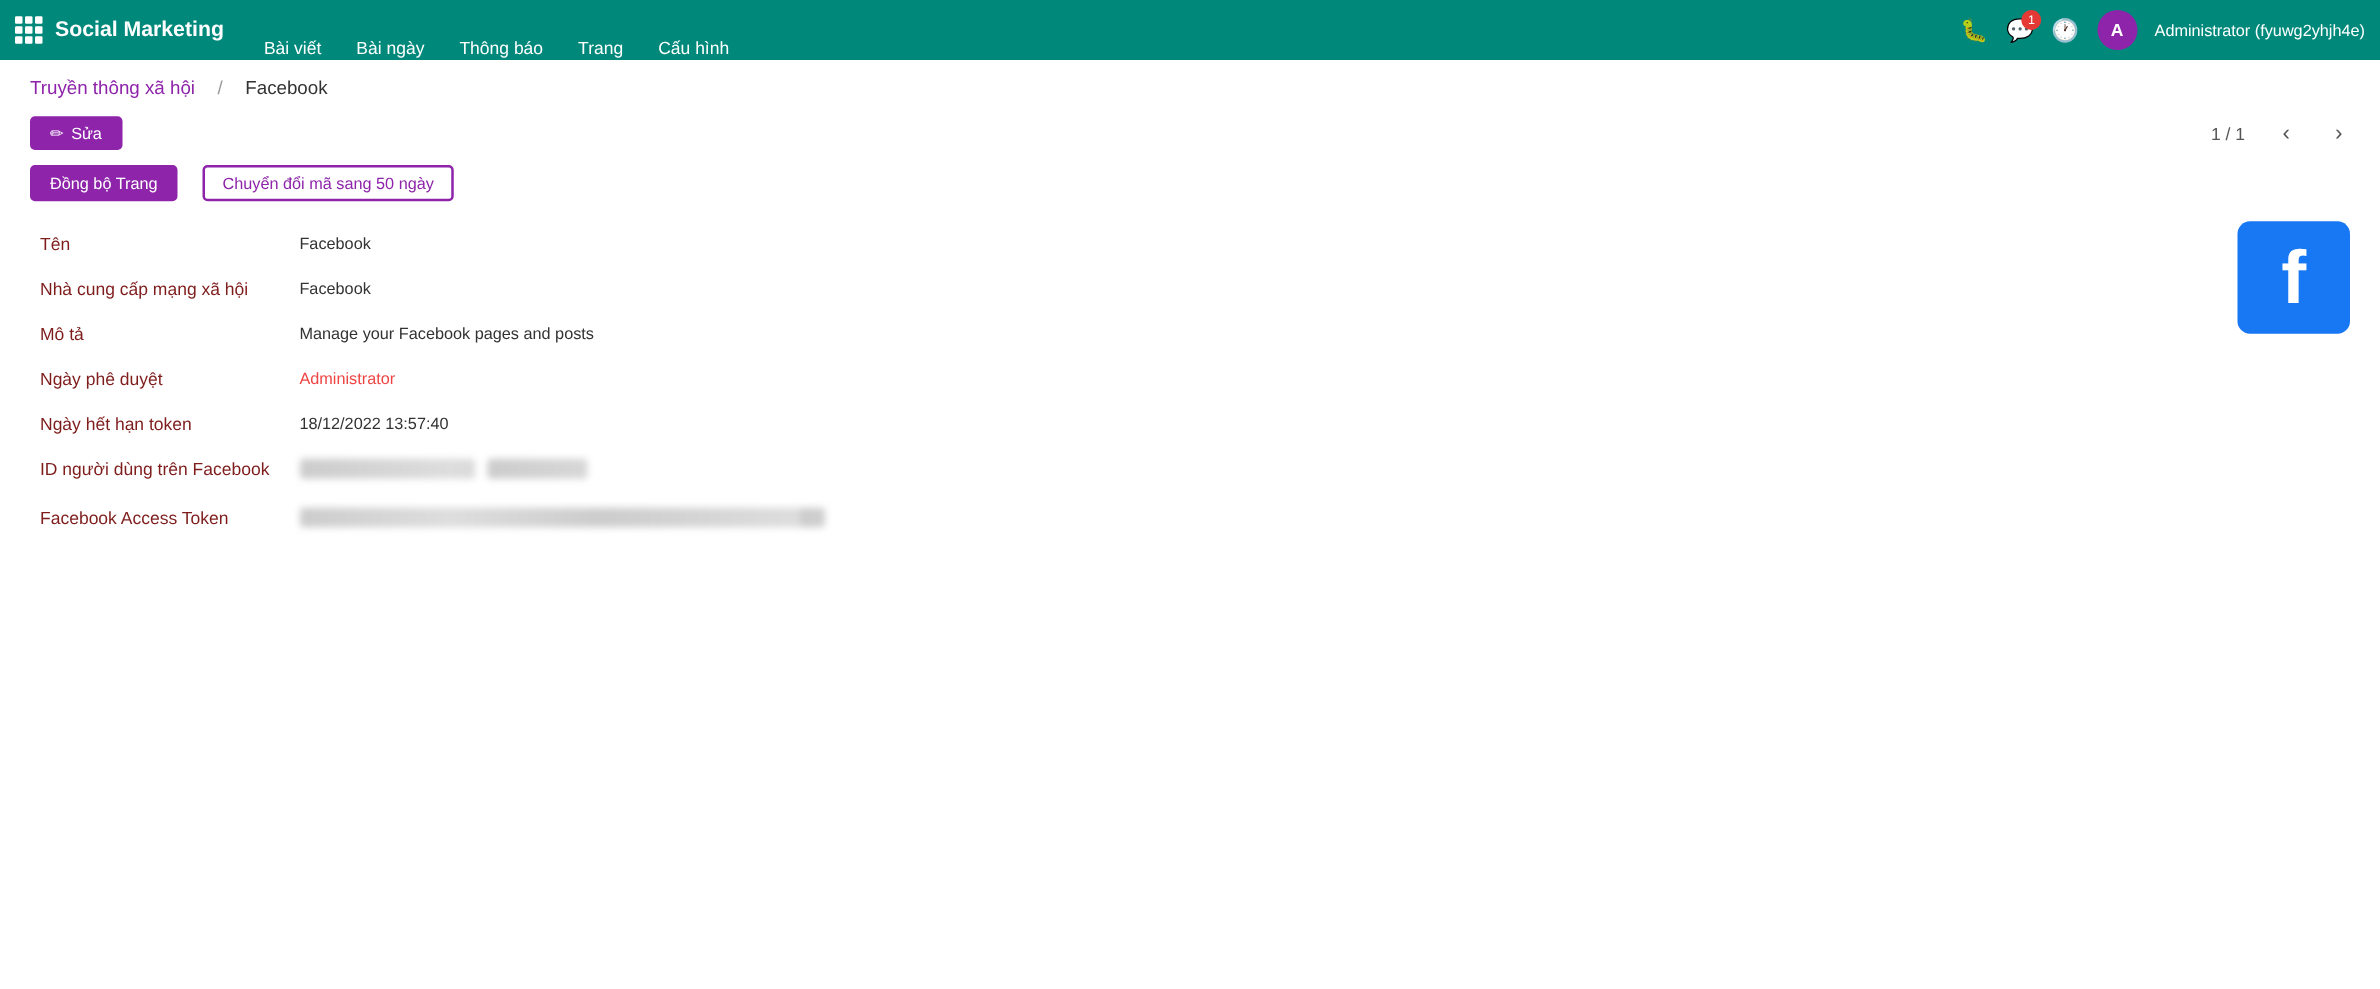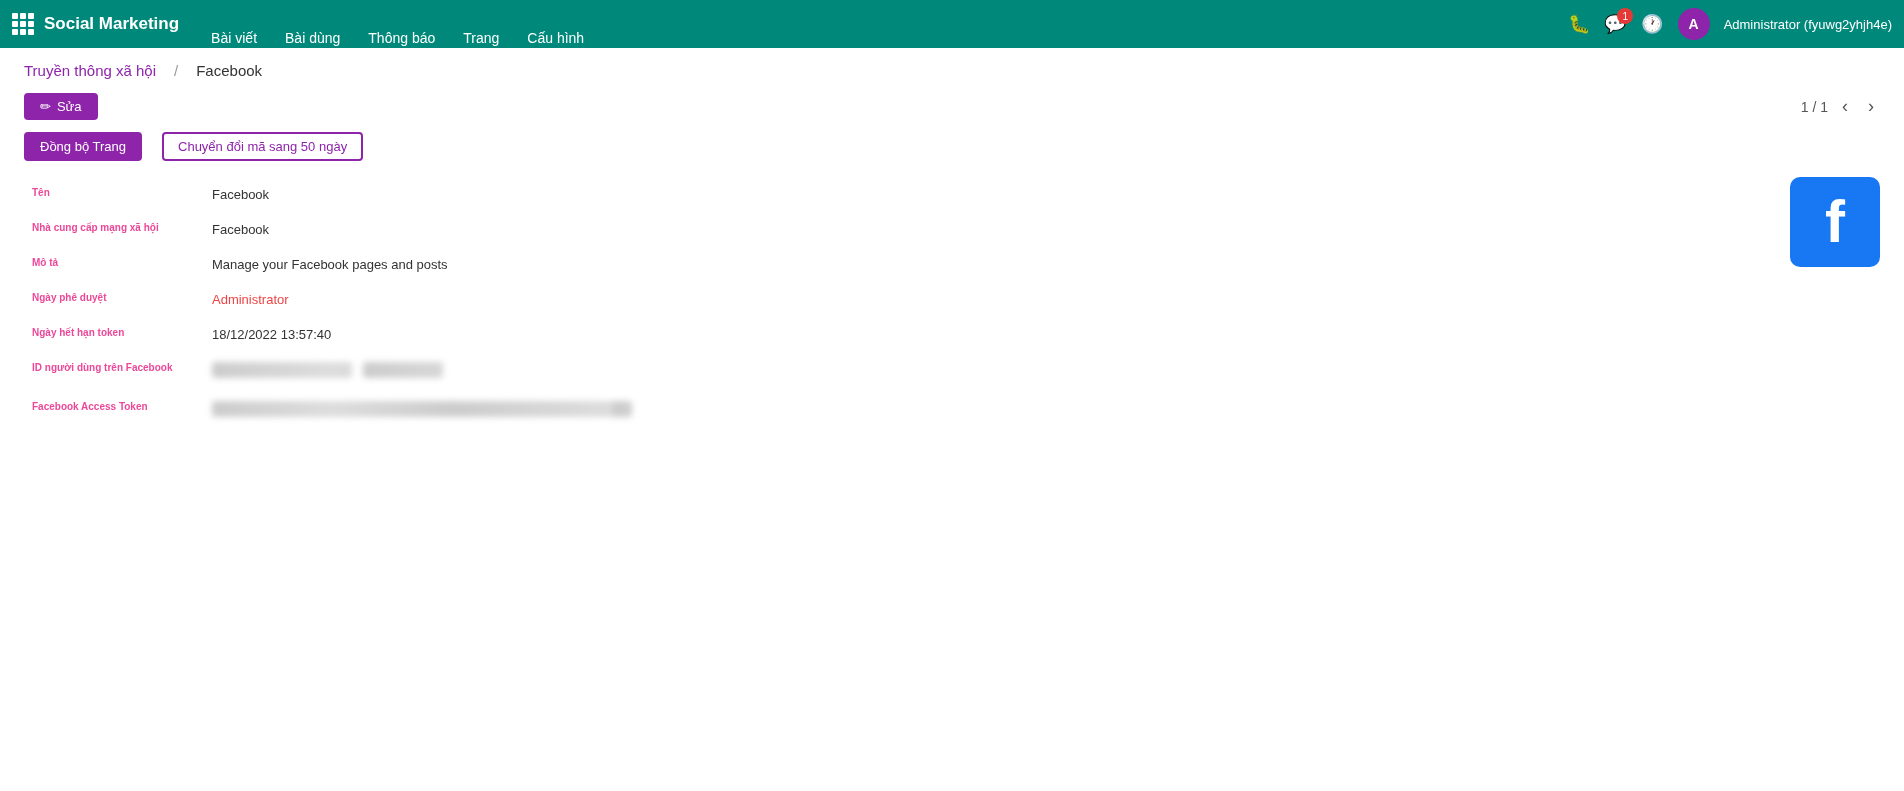--- a/index.html
+++ b/index.html
@@ -129,21 +129,21 @@
       border-radius: 4px;
       cursor: pointer;
       font-size: 13px;
       display: flex;
       align-items: center;
       gap: 6px;
     }
     .toolbar-right {
       display: flex;
       align-items: center;
-      gap: 8px;
+      gap: 24px;
       color: #555;
       font-size: 14px;
     }
     .nav-arrow {
       background: none;
       border: none;
       color: #555;
       font-size: 18px;
       cursor: pointer;
       padding: 2px 6px;
@@ -204,23 +204,23 @@
       width: 100%;
       border-collapse: collapse;
       max-width: 1100px;
     }
     .form-table tr td {
       padding: 10px 8px;
       vertical-align: top;
     }
     .form-table .label-col {
       width: 180px;
-      color: #ec4899;
-      font-weight: 700;
-      font-size: 10px;
+      color: #7f1d1d;
+      font-weight: 400;
+      font-size: 14px;
       padding-right: 16px;
       white-space: nowrap;
     }
     .form-table .value-col {
       color: #333;
       font-size: 13px;
     }
     .value-link {
       color: #ef4444;
     }
@@ -250,21 +250,21 @@
         <span></span>
         <span></span>
       <span></span>
         <span></span>
         <span></span>
     </div>
     <span>Social Marketing</span>
   </div>
   <div class="navbar-menu">
     <a>Bài viết</a>
-    <a>Bài dùng</a>
+    <a>Bài ngày</a>
     <a>Thông báo</a>
     <a>Trang</a>
     <a>Cấu hình</a>
   </div>
   <div class="navbar-right">
     <div class="icon-btn">🐛</div>
     <div class="icon-btn" style="position:relative;">
       💬
       <span class="badge">1</span>
     </div>

